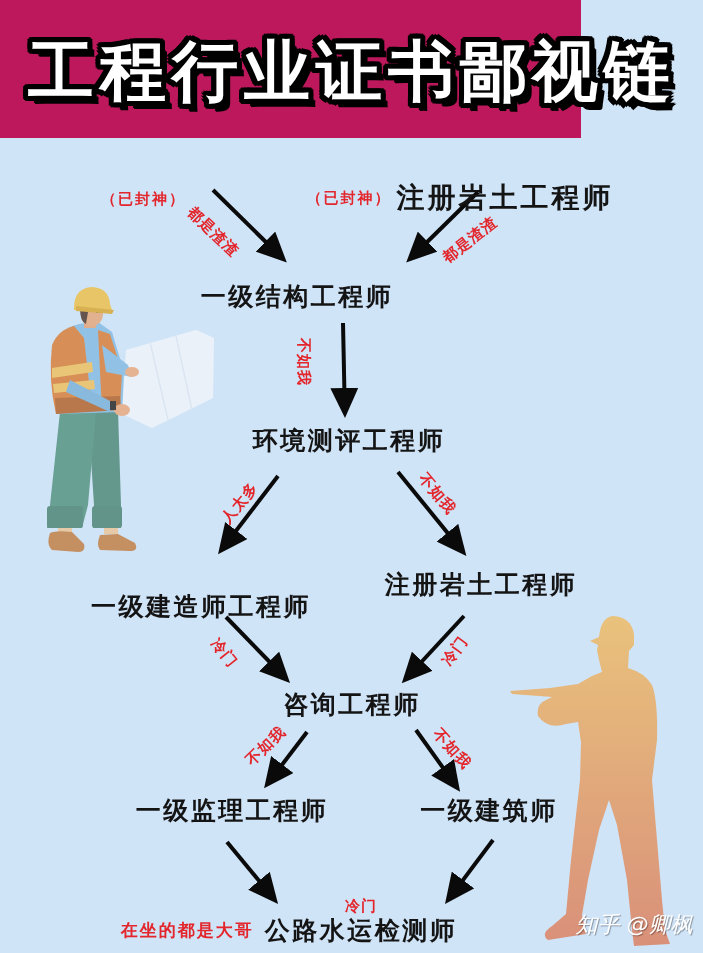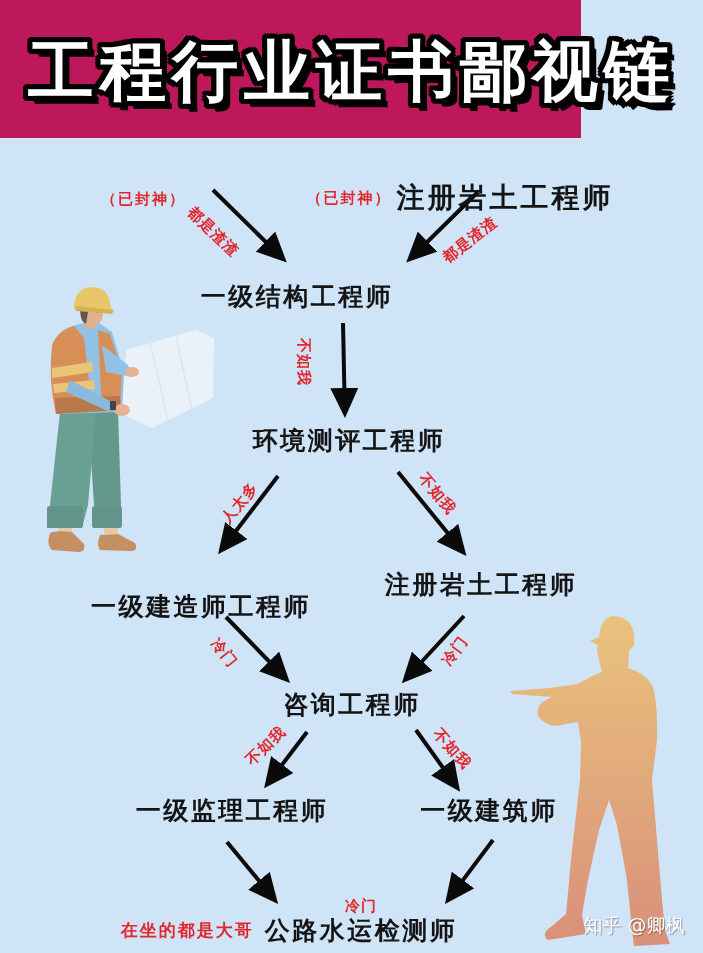--- a/index.html
+++ b/index.html
@@ -71,24 +71,25 @@
       font-size: 15px;
       font-weight: bold;
       letter-spacing: 1px;
       white-space: nowrap;
       line-height: 1;
     }
     .watermark {
       position: absolute; left: 634px; top: 925px;
       transform: translate(-50%, -50%);
       color: #ffffff;
-      font-size: 19px;
+      font-size: 22px;
       white-space: nowrap;
       text-shadow: 1px 1px 1px rgba(0,0,0,0.35);
       line-height: 1;
+      font-style: italic;
     }
   </style>
 </head>
 <body>
 
 <div class="banner">
   <div class="title">工程行业证书鄙视链</div>
 </div>
 
 <svg class="overlay" viewBox="0 0 703 953" width="703" height="953">

